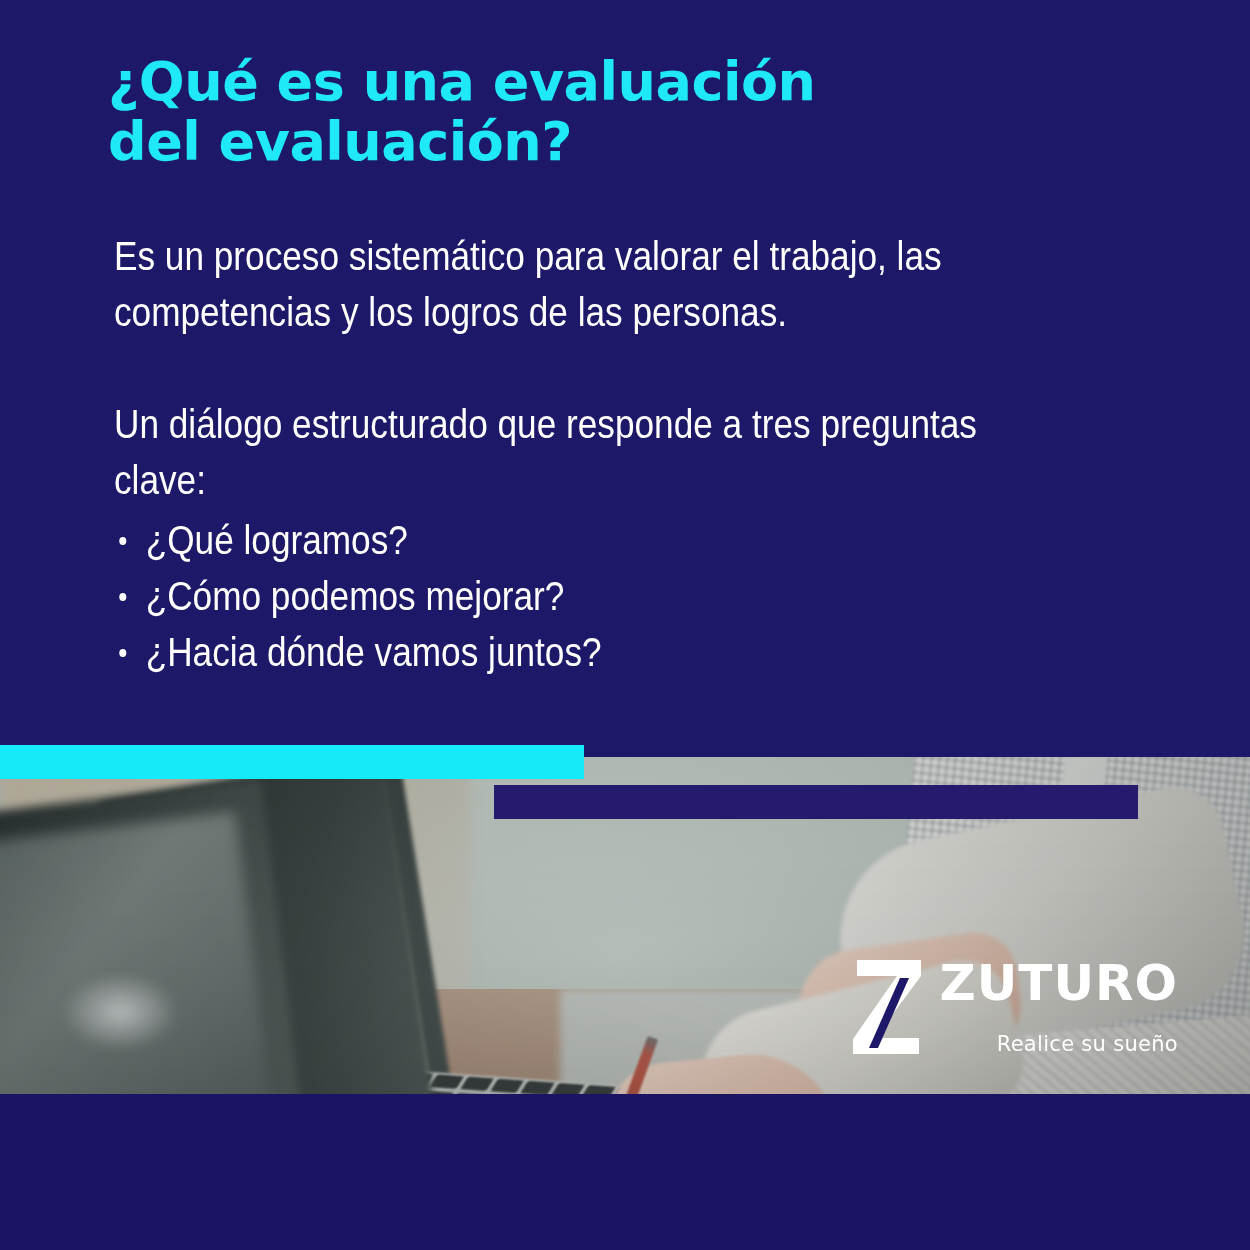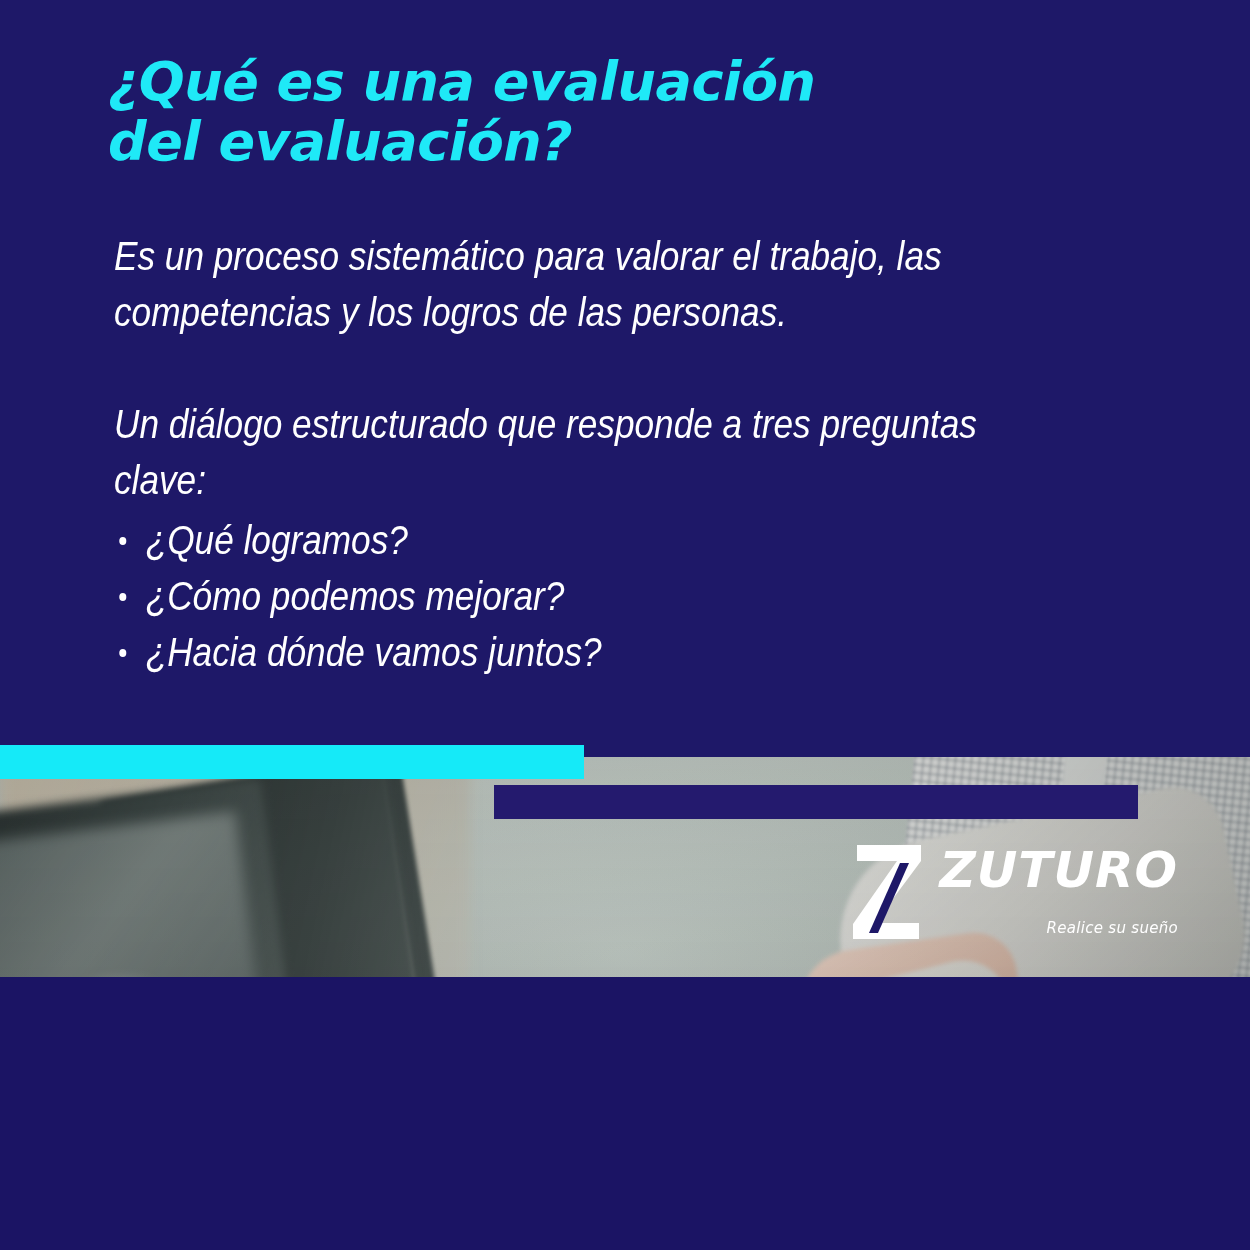--- a/index.html
+++ b/index.html
@@ -9,24 +9,23 @@
     width: 1250px;
     height: 1250px;
     background: #1b1464;
     font-family: "Liberation Sans", sans-serif;
     overflow: hidden;
   }
 
   .poster {
     position: relative;
     width: 1250px;
-    height: 977px;
+    height: 1094px;
     background: #c2410c;
     overflow: hidden;
-    font-style: italic;
   }
 
   
   .copy-panel {
     position: absolute;
     left: 0; top: 0;
     width: 1250px;
     height: 757px;
     background: #1e1868;
   }
@@ -379,39 +378,39 @@
     left: 0; top: 0; width: 1250px; height: 493px;
     background: radial-gradient(ellipse at 50% 40%, rgba(255,255,255,.10), rgba(0,0,0,.14) 85%);
   }
 
   
   .logo {
     position: absolute;
     right: 72px;
     bottom: 38px;
     display: flex;
-    align-items: flex-start;
+    align-items: center;
     gap: 14px;
     z-index: 9;
   }
   .logo-mark { width: 74px; height: 94px; display:block; }
   .logo-text { display: flex; flex-direction: column; }
   .logo-word {
     color: #ffffff;
     font-family: "DejaVu Sans", sans-serif;
     font-weight: 700;
     font-size: 50px;
     letter-spacing: 1px;
     line-height: 1;
   }
   .logo-tag {
     color: #ffffff;
     font-family: "DejaVu Sans", sans-serif;
     font-weight: 400;
-    font-size: 15px;
+    font-size: 21px;
     letter-spacing: .3px;
     margin-top: 24px;
     align-self: flex-end;
   }
 </style>
 </head>
 <body>
 
 <div class="poster">
 

